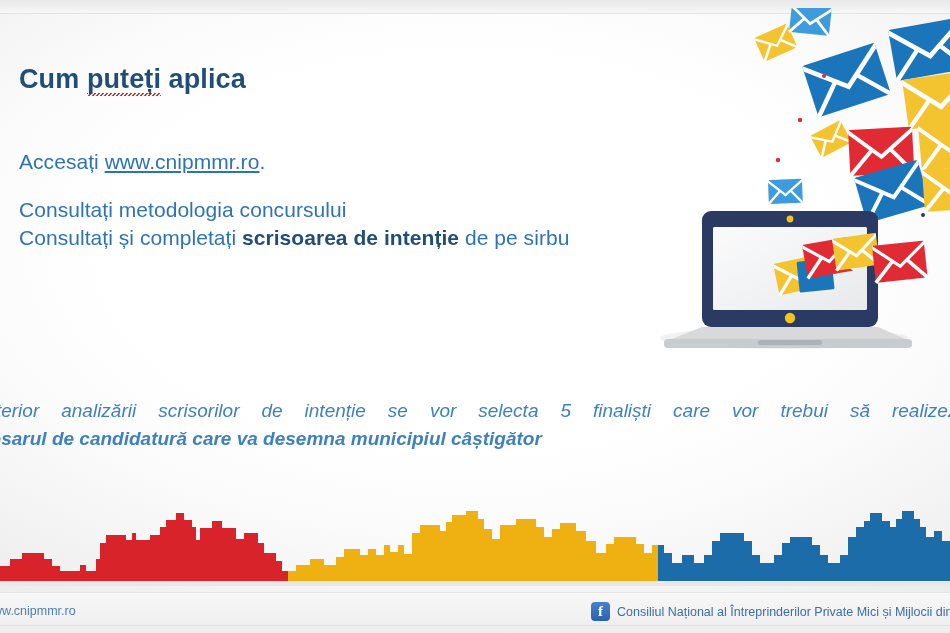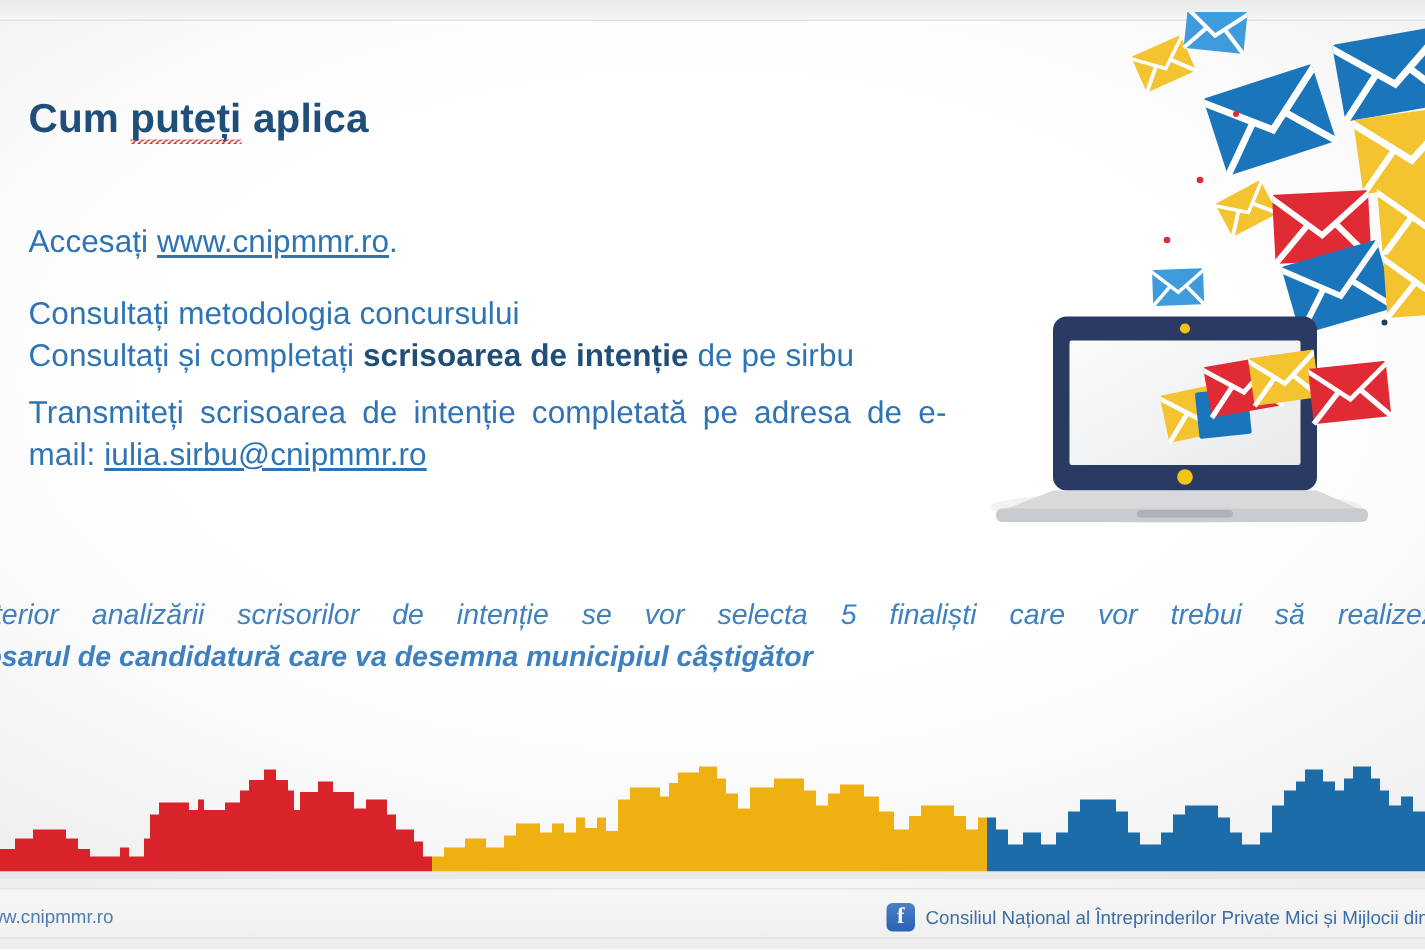--- a/index.html
+++ b/index.html
@@ -105,21 +105,20 @@
   <div id="top-band-line"></div>
 
   <div id="title"><span>Cum </span><span class="sp">puteți</span><span> aplica</span></div>
 
   <div class="line" id="line-1"><span>Accesați </span><span class="link">www.cnipmmr.ro</span><span>.</span></div>
 
   <div class="line" id="line-2">Consultați metodologia concursului</div>
 
   <div class="line" id="line-3"><span>Consultați și completați </span><b>scrisoarea de intenție</b><span> de pe sirbu</span></div>
 
-  <div class="line" id="line-4"><span>Transmiteți scrisoarea de intenție completată pe adresa de e-mail: </span><span class="link">iulia.sirbu@cnipmmr.ro</span></div>
 
   <div id="callout">
     <span class="l1">Ulterior analizării scrisorilor de intenție se vor selecta 5 finaliști care vor trebui să realizeze</span>
     <span class="l2">dosarul de candidatură care va desemna municipiul câștigător</span>
   </div>
 
   <svg id="illustration" viewBox="0 0 300 345">
     <defs>
       <linearGradient id="scr" x1="0" y1="0" x2="1" y2="1">
         <stop offset="0%" stop-color="#FBFBFC"></stop>

